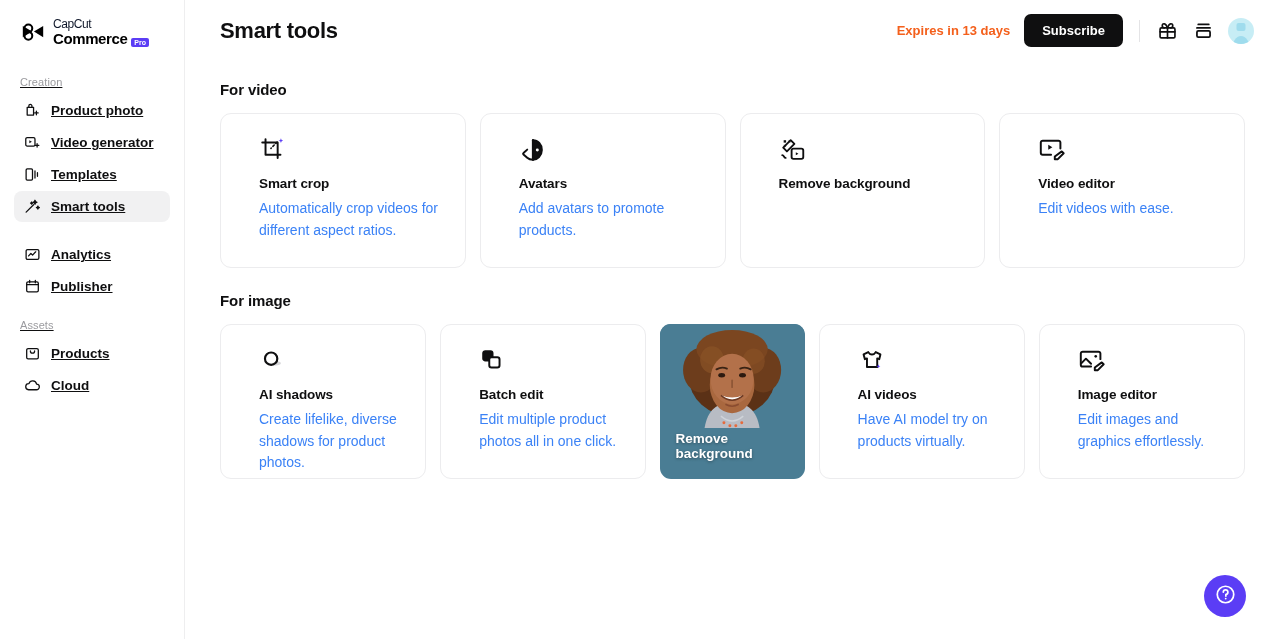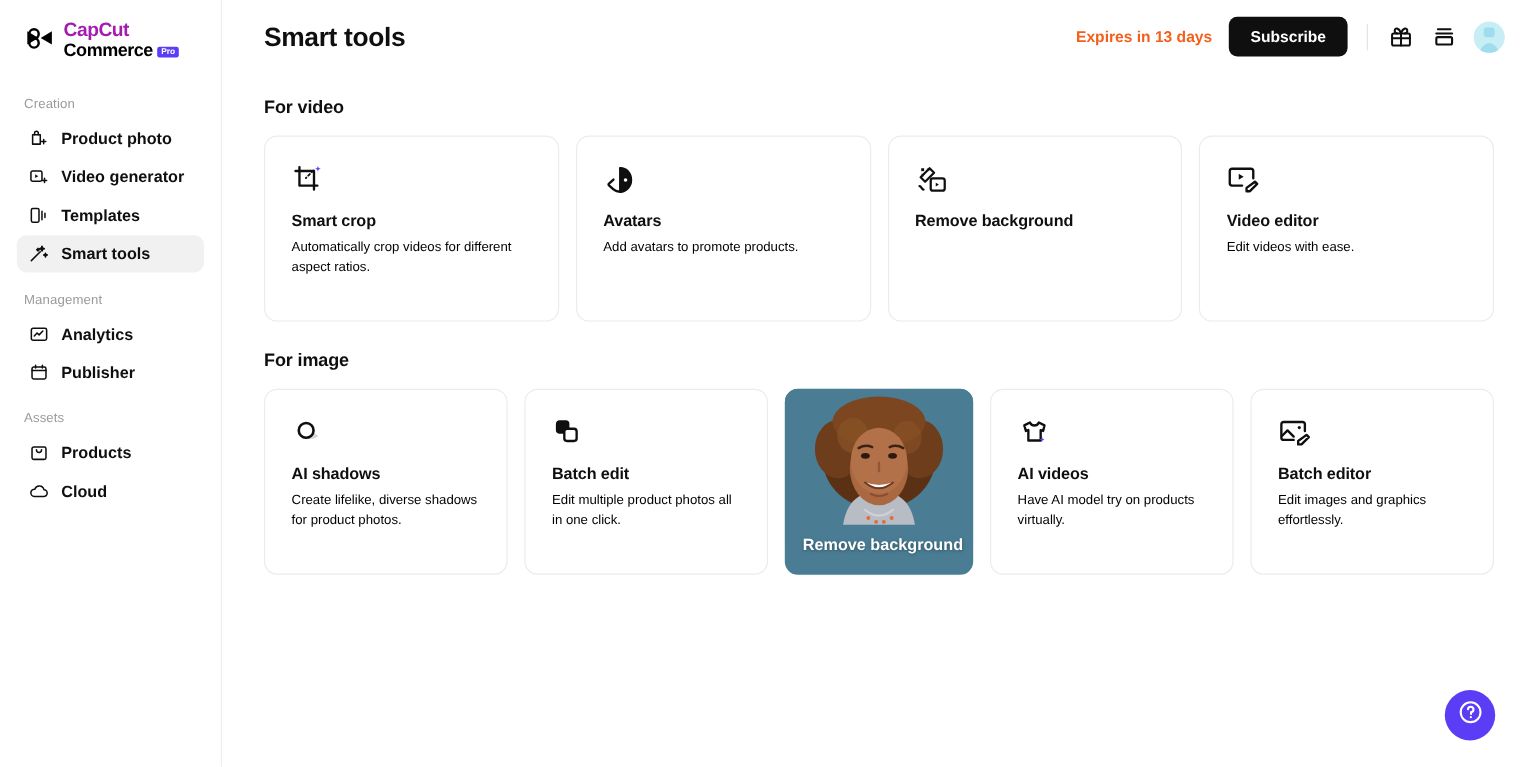--- a/index.html
+++ b/index.html
@@ -17,28 +17,28 @@
     width: 185px; height: 639px;
     background: #ffffff;
     border-right: 1px solid #eeeeef;
     flex: 0 0 185px;
     position: relative;
   }
   .logo { padding: 18px 0 0 20px; }
   .logo-row { display: flex; align-items: flex-start; gap: 7px; }
   .logo-mark { width: 26px; height: 26px; margin-top: 2px; flex: 0 0 26px; }
   .logo-text { line-height: 1.05; }
-  .logo-line1 { font-size: 16px; font-weight: bold; letter-spacing: -0.4px; color: #a21caf; }
-  .logo-line2 { font-size: 15px; font-weight: bold; letter-spacing: -0.4px; color: #000; display: flex; align-items: center; gap: 4px; }
+  .logo-line1 { font-size: 12px; font-weight: normal; letter-spacing: -0.4px; color: #0f172a; }
+  .logo-line2 { font-size: 15px; font-weight: bold; letter-spacing: -0.4px; color: #000; display: flex; align-items: flex-end; gap: 4px; }
   .pro-badge {
     background: #5b3df5; color: #fff; font-size: 7px; font-weight: bold;
     border-radius: 2px; padding: 1px 3px; letter-spacing: 0; position: relative; top: 1px;
   }
 
-  .nav-group { margin-top: 17px; }
+  .nav-group { margin-top: 17px; text-decoration: underline; }
   .nav-group.first { margin-top: 30px; }
   .group-label {
     font-size: 11px; color: #9b9b9f; padding: 0 0 6px 20px; letter-spacing: 0.1px;
   }
   .nav-item {
     display: flex; align-items: center; gap: 10px;
     height: 31px; margin: 1px 14px 1px 14px;
     padding: 0 10px; border-radius: 8px;
     font-size: 13.5px; font-weight: bold; color: #0f0f10;
     cursor: pointer;
@@ -76,26 +76,26 @@
   }
 
   
   .content { padding: 20px 35px 0 35px; }
   .section-title { font-size: 15px; font-weight: bold; letter-spacing: -0.1px; margin-bottom: 15px; }
   .section + .section { margin-top: 24px; }
   .card-grid { display: flex; gap: 14px; }
   .card {
     flex: 1 1 0; min-width: 0; height: 155px;
     border: 1px solid #ececee; border-radius: 11px;
-    background: #fff; padding: 21px 22px 0 22px; cursor: pointer;
+    background: #fff; padding: 21px 22px 0 38px; cursor: pointer;
     position: relative; overflow: hidden;
   }
   .card-icon { height: 30px; margin-bottom: 11px; display: flex; align-items: center; }
   .card-title { font-size: 13.5px; font-weight: bold; margin-bottom: 7px; letter-spacing: -0.1px; }
-  .card-desc { font-size: 11px; color: #000000; line-height: 1.55; }
+  .card-desc { font-size: 14px; color: #3b82f6; line-height: 1.55; }
 
   
   .card.preview {
     padding: 0; border: none; background: #4a7d94;
   }
   .preview-photo { position: absolute; inset: 0; }
   .preview-label {
     position: absolute; left: 15px; bottom: 18px;
     color: #fff; font-size: 13.5px; font-weight: bold;
     text-shadow: 0 1px 3px rgba(0,0,0,.35);
@@ -172,21 +172,20 @@
                 <path d="M3 20L13.5 9.5"></path>
                 <path d="M15.5 3.2l.8 2 2 .8-2 .8-.8 2-.8-2-2-.8 2-.8z" fill="#0f0f10"></path>
                 <path d="M19.6 11.4l.6 1.5 1.5.6-1.5.6-.6 1.5-.6-1.5-1.5-.6 1.5-.6z" fill="#0f0f10"></path>
                 <path d="M10.8 5.6l.45 1.1 1.1.45-1.1.45-.45 1.1-.45-1.1-1.1-.45 1.1-.45z" fill="#0f0f10"></path>
               </svg>
             </span>
             <span>Smart tools</span>
           </div>
         </div>
         <div class="nav-group">
-          <div class="group-label">Management</div>
           <div class="nav-item">
             <span class="nav-icon">
               <svg viewBox="0 0 24 24" width="17" height="17" fill="none" stroke="#0f0f10" stroke-width="1.8" stroke-linecap="round" stroke-linejoin="round">
                 <rect x="3" y="5" width="18" height="14" rx="2"></rect>
                 <path d="M6.5 14l3.2-3.4 2.4 2.2 4.4-4.6"></path>
               </svg>
             </span>
             <span>Analytics</span>
           </div>
           <div class="nav-item">
@@ -371,21 +370,21 @@
             </div>
             <div class="card">
         <div class="card-icon">
                 <svg viewBox="0 0 30 30" width="28" height="28" fill="none" stroke="#0f0f10" stroke-width="2.1" stroke-linecap="round" stroke-linejoin="round">
                   <path d="M24 13V7a2 2 0 0 0-2-2H5a2 2 0 0 0-2 2v12a2 2 0 0 0 2 2h9"></path>
                   <circle cx="19" cy="10" r="1.4" fill="#0f0f10" stroke="none"></circle>
                   <path d="M3.5 17.5l5-5 5.5 5.5"></path>
                   <path d="M25.5 16.5l2 2-6.5 6.5H18v-3z"></path>
                 </svg>
               </div>
-        <div class="card-title">Batch editor</div>
+        <div class="card-title">Image editor</div>
         <div class="card-desc">Edit images and graphics effortlessly.</div>
             </div>
           </div>
         </div>
       </div>
 
     <div class="help-fab">
       <span>
         <svg viewBox="0 0 24 24" width="23" height="23" fill="none" stroke="#fff" stroke-width="1.8" stroke-linecap="round">
           <circle cx="12" cy="12" r="8.6"></circle>

